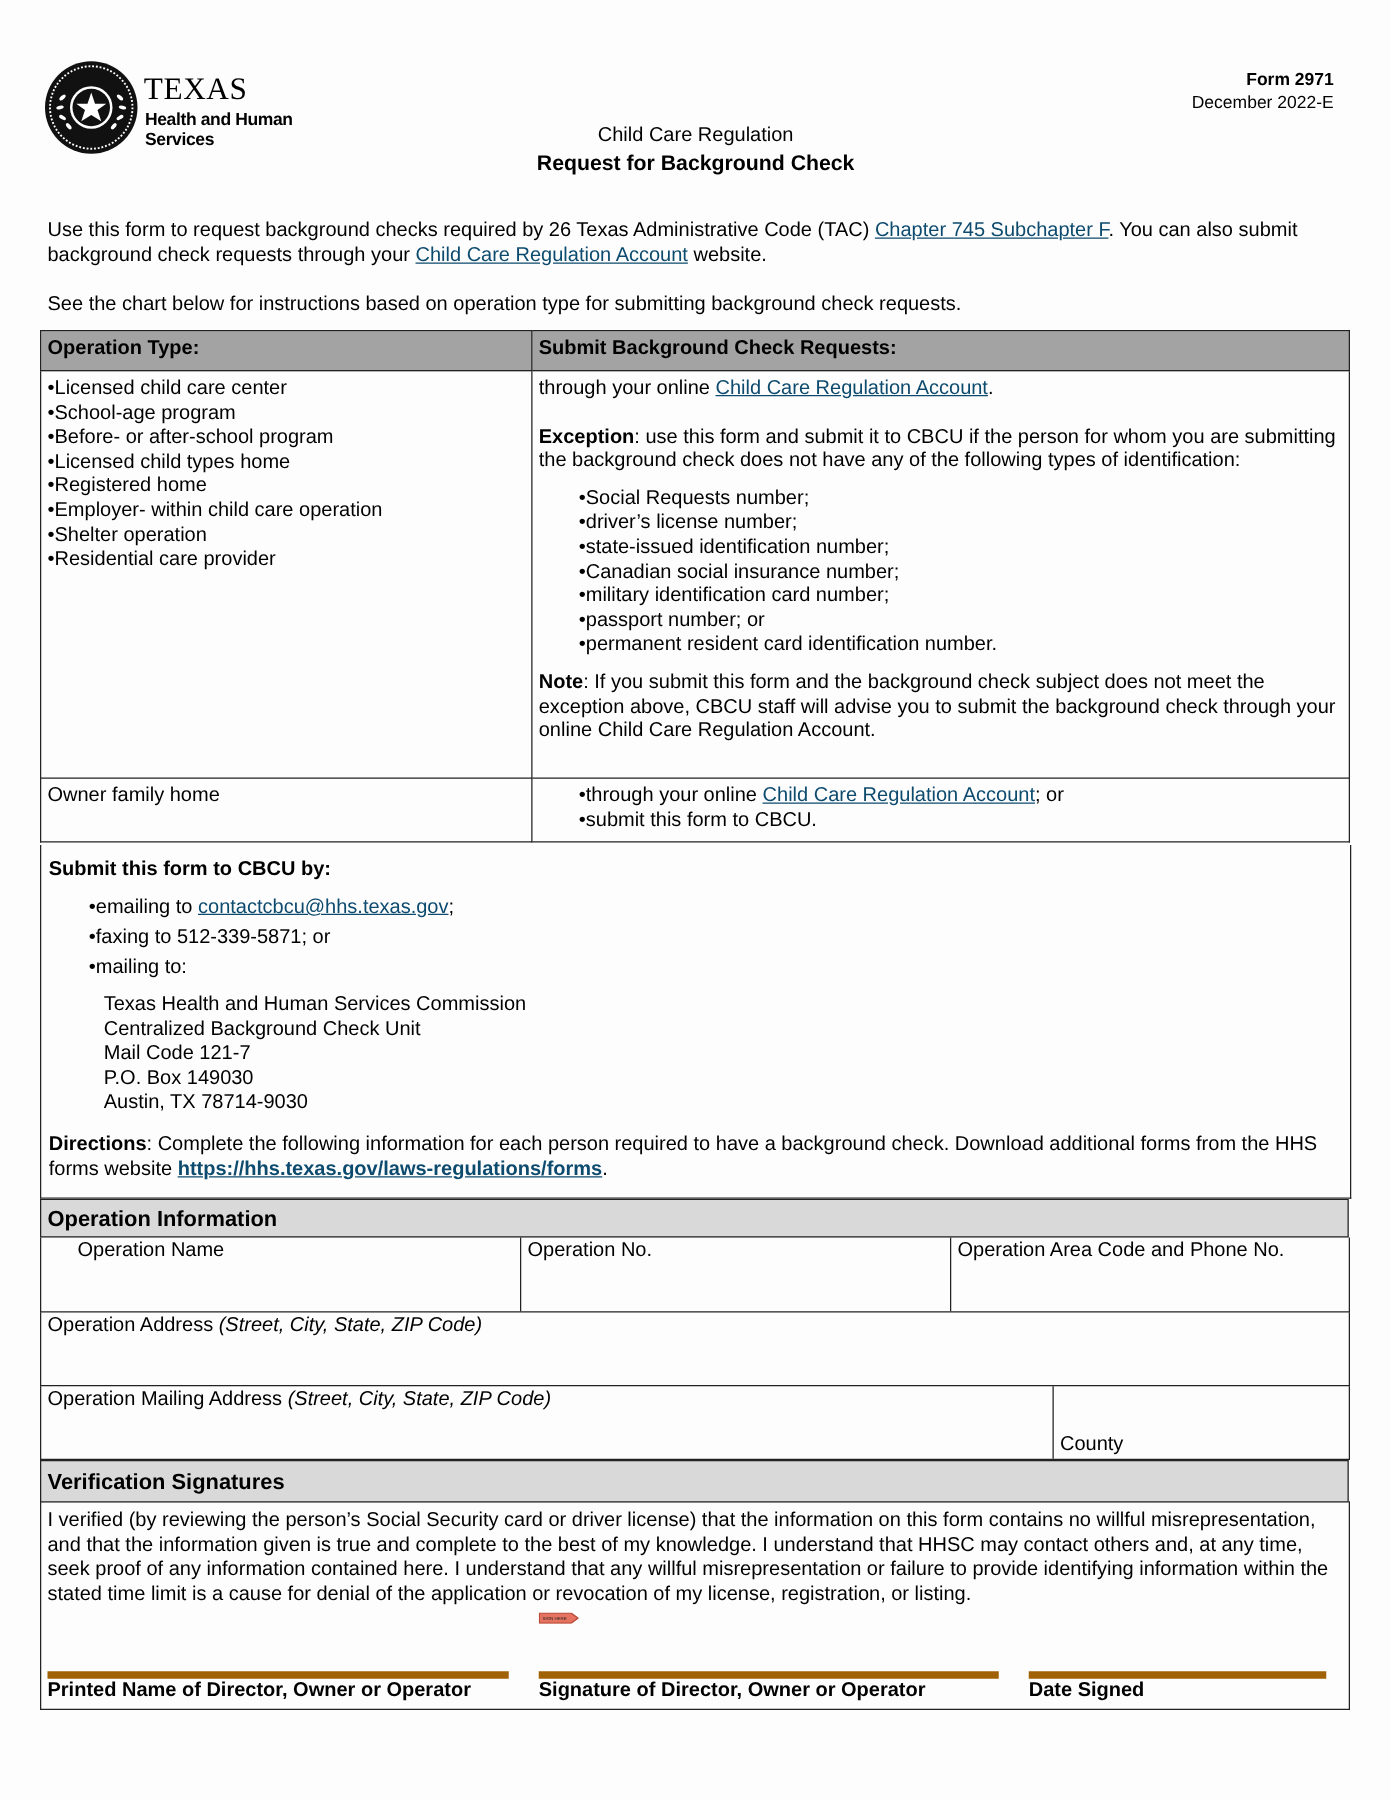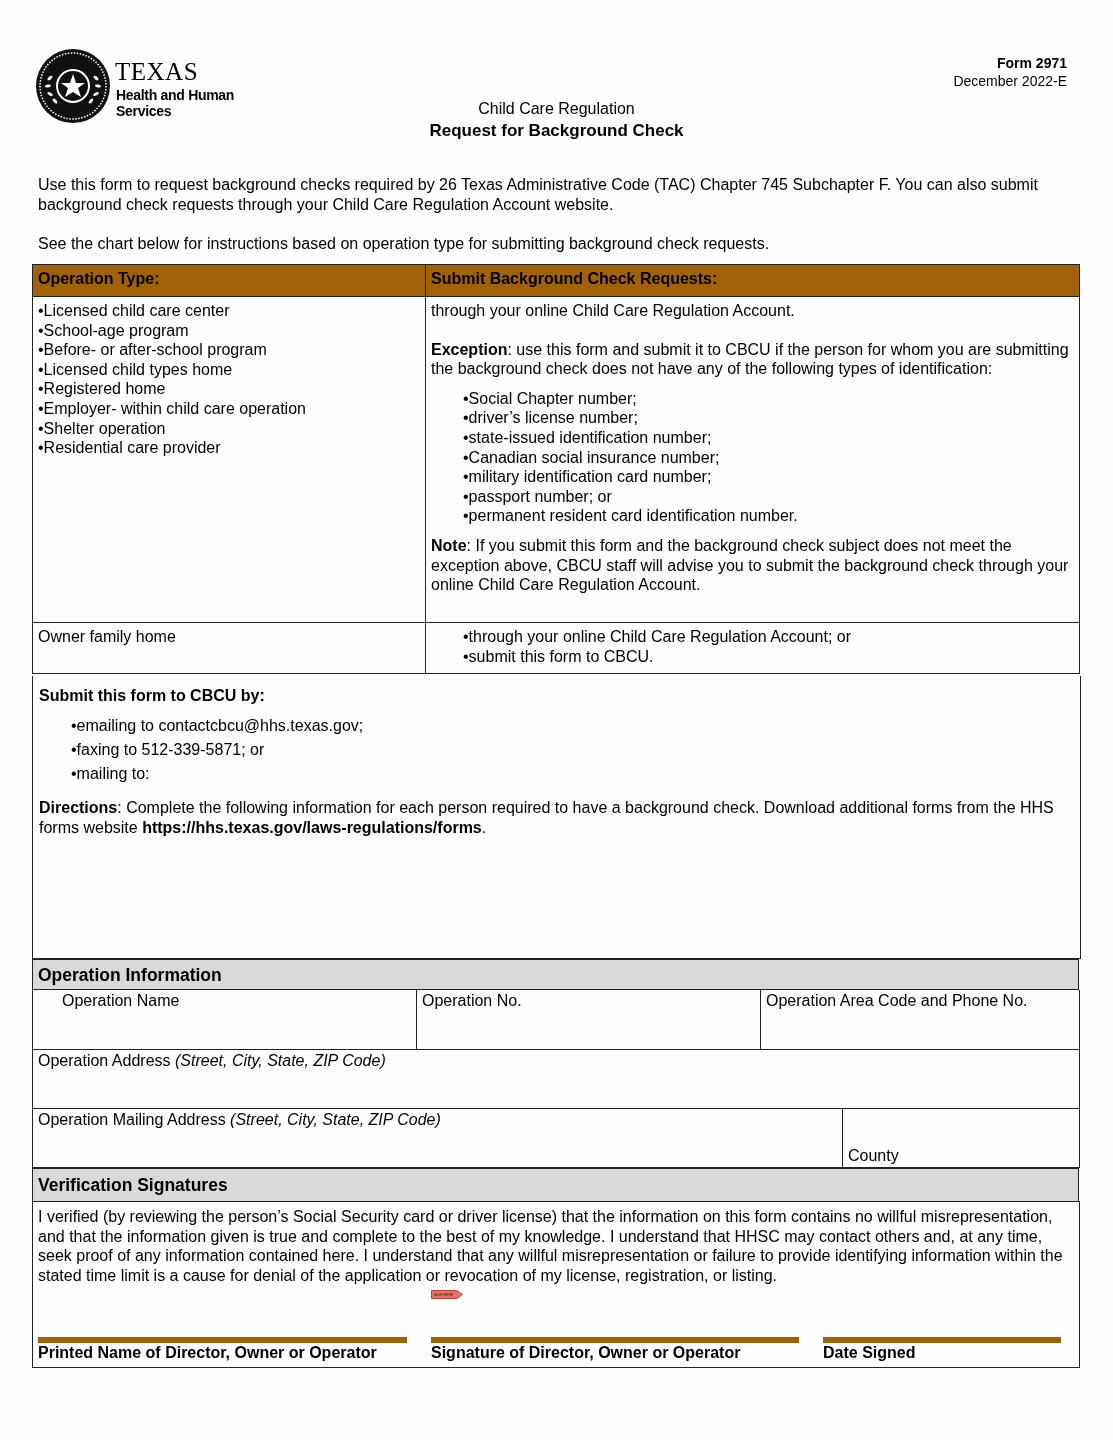--- a/index.html
+++ b/index.html
@@ -1,32 +1,32 @@
 <!DOCTYPE html>
 <html><head>
 <meta charset="utf-8">
 <style>
   html, body { margin:0; padding:0; }
   body { width:1113px; height:1440px; background:#fdfdfd; font-family:"Liberation Sans", sans-serif; color:#000; position:relative; overflow:hidden; font-size:16px; }
-  a { color:#000000; }
+  a { color:#0c4a6e; text-decoration:underline; }
   .abs { position:absolute; }
   .logo { left:35px; top:48px; width:200px; height:80px; }
   .seal { position:absolute; left:0; top:0; width:76px; height:76px; }
   .logo-texas { position:absolute; left:80px; top:10px; font-family:"Liberation Serif", serif; font-size:25px; letter-spacing:0.5px; }
   .logo-sub { position:absolute; left:81px; top:39px; font-size:14px; font-weight:bold; line-height:16px; letter-spacing:-0.3px; }
   .form-no { right:46px; top:54px; text-align:right; font-size:14px; line-height:18px; }
   .form-no b { font-weight:bold; }
   .title-block { left:0; width:1113px; top:100px; text-align:center; }
   .title-sub { font-size:16px; }
   .title-main { font-size:17px; font-weight:bold; margin-top:3px; }
   .intro { left:38px; top:175px; width:1040px; font-size:16px; line-height:20px; }
   .intro p { margin:0 0 19px 0; }
   table.optable { position:absolute; left:32px; top:264px; width:1048px; border-collapse:collapse; font-size:16px; }
   table.optable td, table.optable th { border:1px solid #222; vertical-align:top; text-align:left; padding:4px 5px; line-height:19.6px; }
-  table.optable th { background:#a16207; font-weight:bold; height:23px; }
+  table.optable th { background:#a3a3a3; font-weight:bold; height:23px; }
   .col1 { width:382px; }
   ul.plain { list-style:none; margin:0; padding:0; }
   ul.plain li::before { content:"\2022 "; }
   ul.ind { list-style:none; margin:0; padding:0 0 0 32px; }
   ul.ind li::before { content:"\2022 "; }
   .cell-p { margin:0; }
   .submit-box { left:32px; top:676px; width:1047px; height:282px; border:1px solid #222; border-top:none; }
   .submit-box .inner { padding:10px 6px; line-height:20px; }
   .submit-list { list-style:none; margin:10px 0 0 0; padding:0 0 0 32px; }
   .submit-list li { margin-bottom:4px; }
@@ -103,21 +103,21 @@
         <li>Registered  home</li>
         <li>Employer- within child care operation</li>
         <li>Shelter operation</li>
         <li>Residential care provider</li>
       </ul>
     </td>
     <td>
       <p class="cell-p"><span>through your online </span><a>Child Care Regulation Account</a><span>.</span></p>
       <p class="cell-p" style="margin-top:19px;"><b>Exception</b><span>: use this form and submit it to CBCU if the person for whom you are submitting the background check does not have any of the following types of identification:</span></p>
       <ul class="ind" style="margin-top:10px;">
-        <li>Social Chapter number;</li>
+        <li>Social Requests number;</li>
         <li>driver’s license number;</li>
         <li>state-issued identification number;</li>
         <li>Canadian social insurance number;</li>
         <li>military identification card number;</li>
         <li>passport number; or</li>
         <li>permanent resident card identification number.</li>
       </ul>
       <p class="cell-p" style="margin-top:10px;"><b>Note</b><span>: If you submit this form and the background check subject does not meet the exception above, CBCU staff will advise you to submit the background check through your online Child Care Regulation Account.</span></p>
     </td>
   </tr>
@@ -134,20 +134,27 @@
   </table>
 
 <div class="abs submit-box">
   <div class="inner">
     <b>Submit this form to CBCU by:</b>
     <ul class="submit-list">
       <li><span>emailing to </span><a>contactcbcu@hhs.texas.gov</a><span>;</span></li>
       <li>faxing to 512-339-5871; or</li>
       <li>mailing to:</li>
     </ul>
+    <div class="address">
+      <div>Texas Health and Human Services Commission</div>
+      <div>Centralized Background Check Unit</div>
+      <div>Mail Code 121-7</div>
+      <div>P.O. Box 149030</div>
+      <div>Austin, TX 78714-9030</div>
+    </div>
     <div class="directions"><b>Directions</b><span>: Complete the following information for each person required to have a background check. Download additional forms from the HHS forms website </span><a style="font-weight:bold;">https://hhs.texas.gov/laws-regulations/forms</a><span>.</span></div>
   </div>
 </div>
 
 <div class="abs sec-head" style="top:959px;">Operation Information</div>
 
 <div class="abs row" style="top:990px; height:60px;padding-left:24px;">
   <div class="fcell" style="width:360px;"><span>Operation Name</span></div>
   <div class="fcell" style="width:344px;"><span>Operation No.</span></div>
   <div class="fcell" style="flex:1;"><span>Operation Area Code and Phone No.</span></div>

